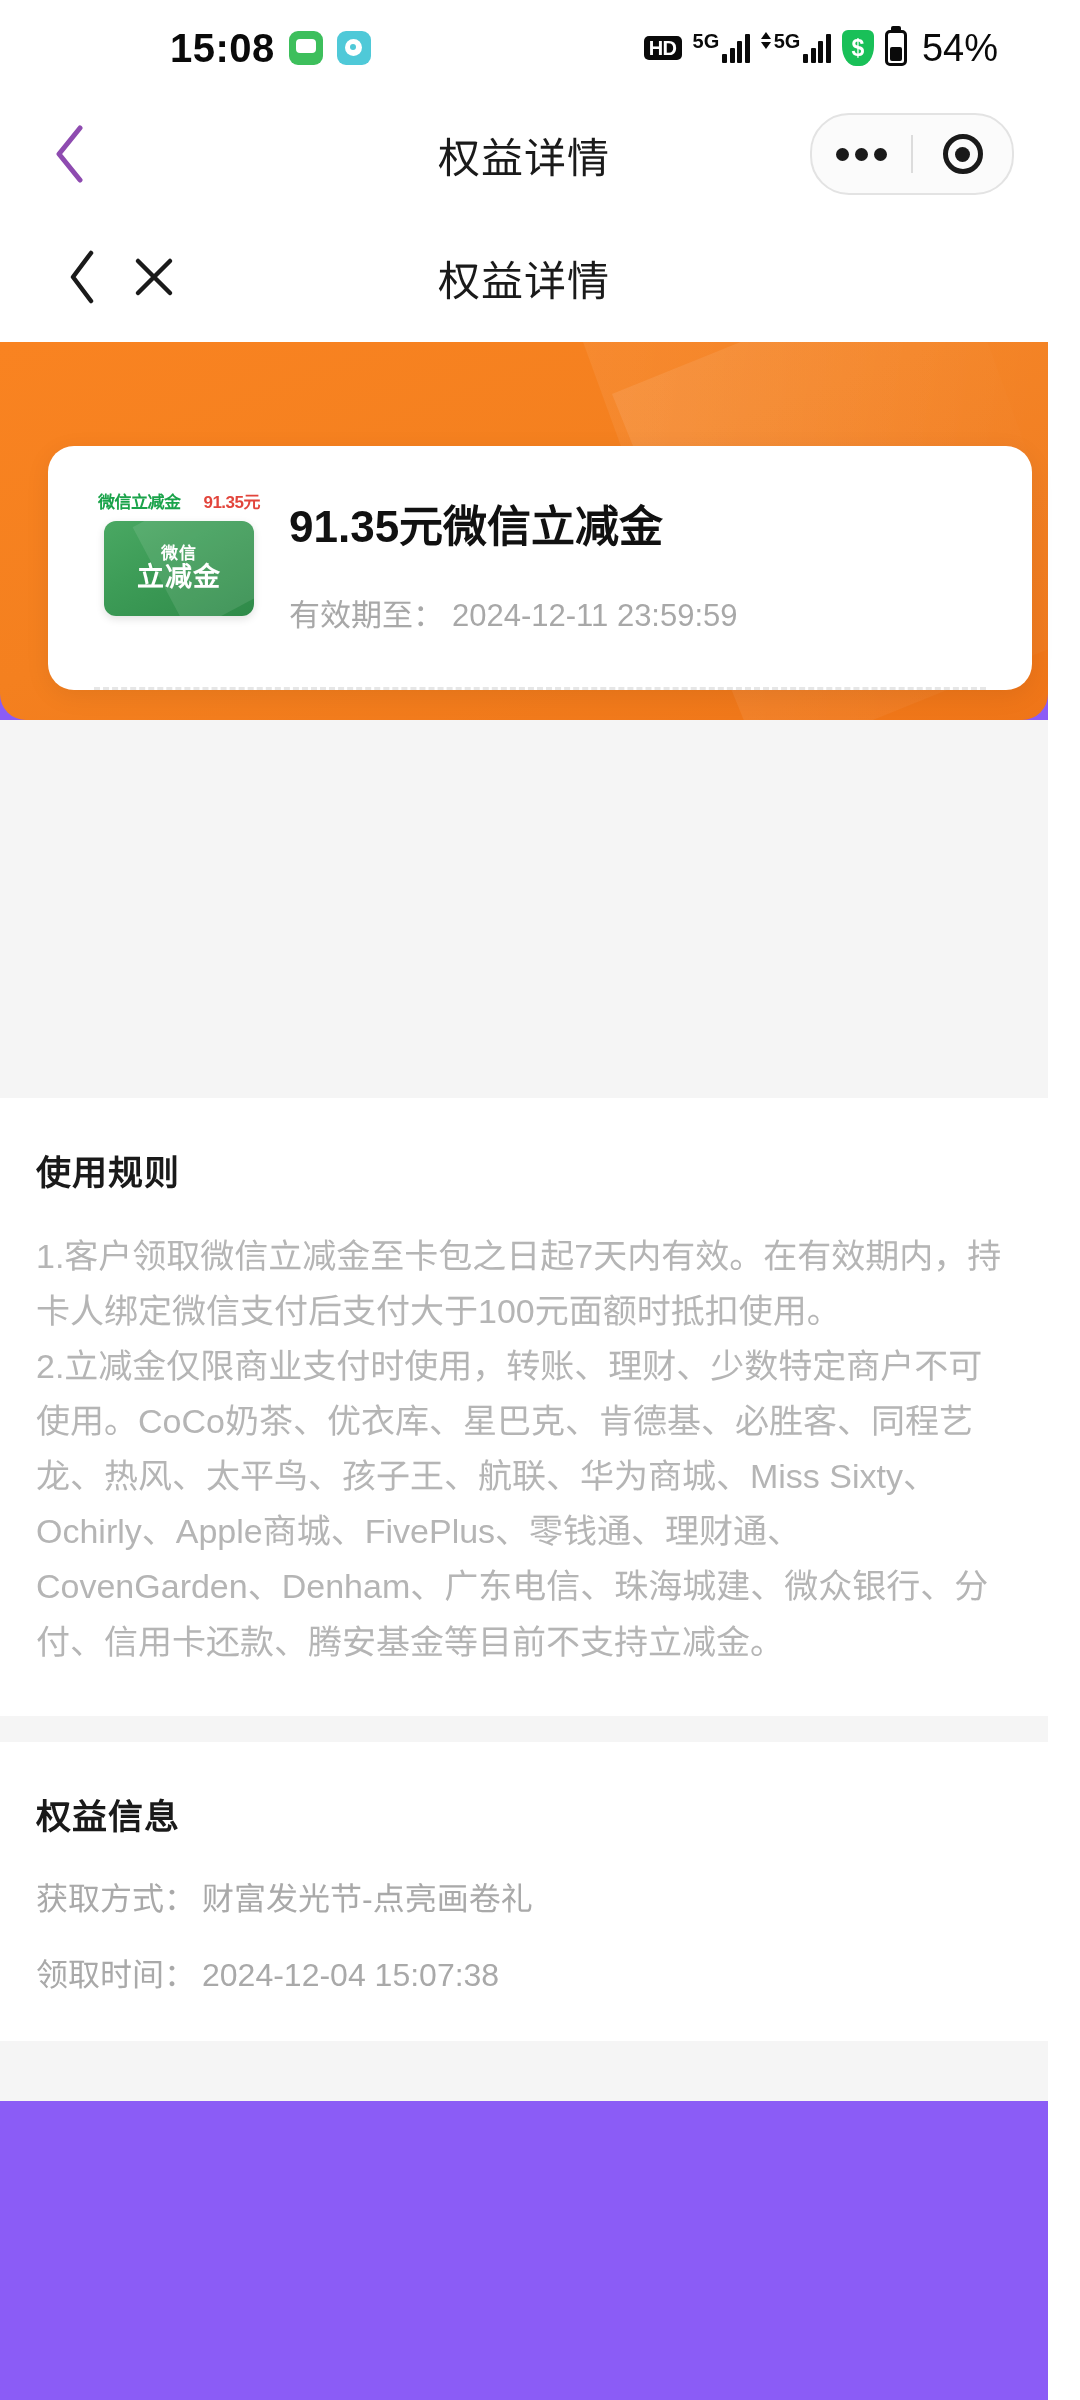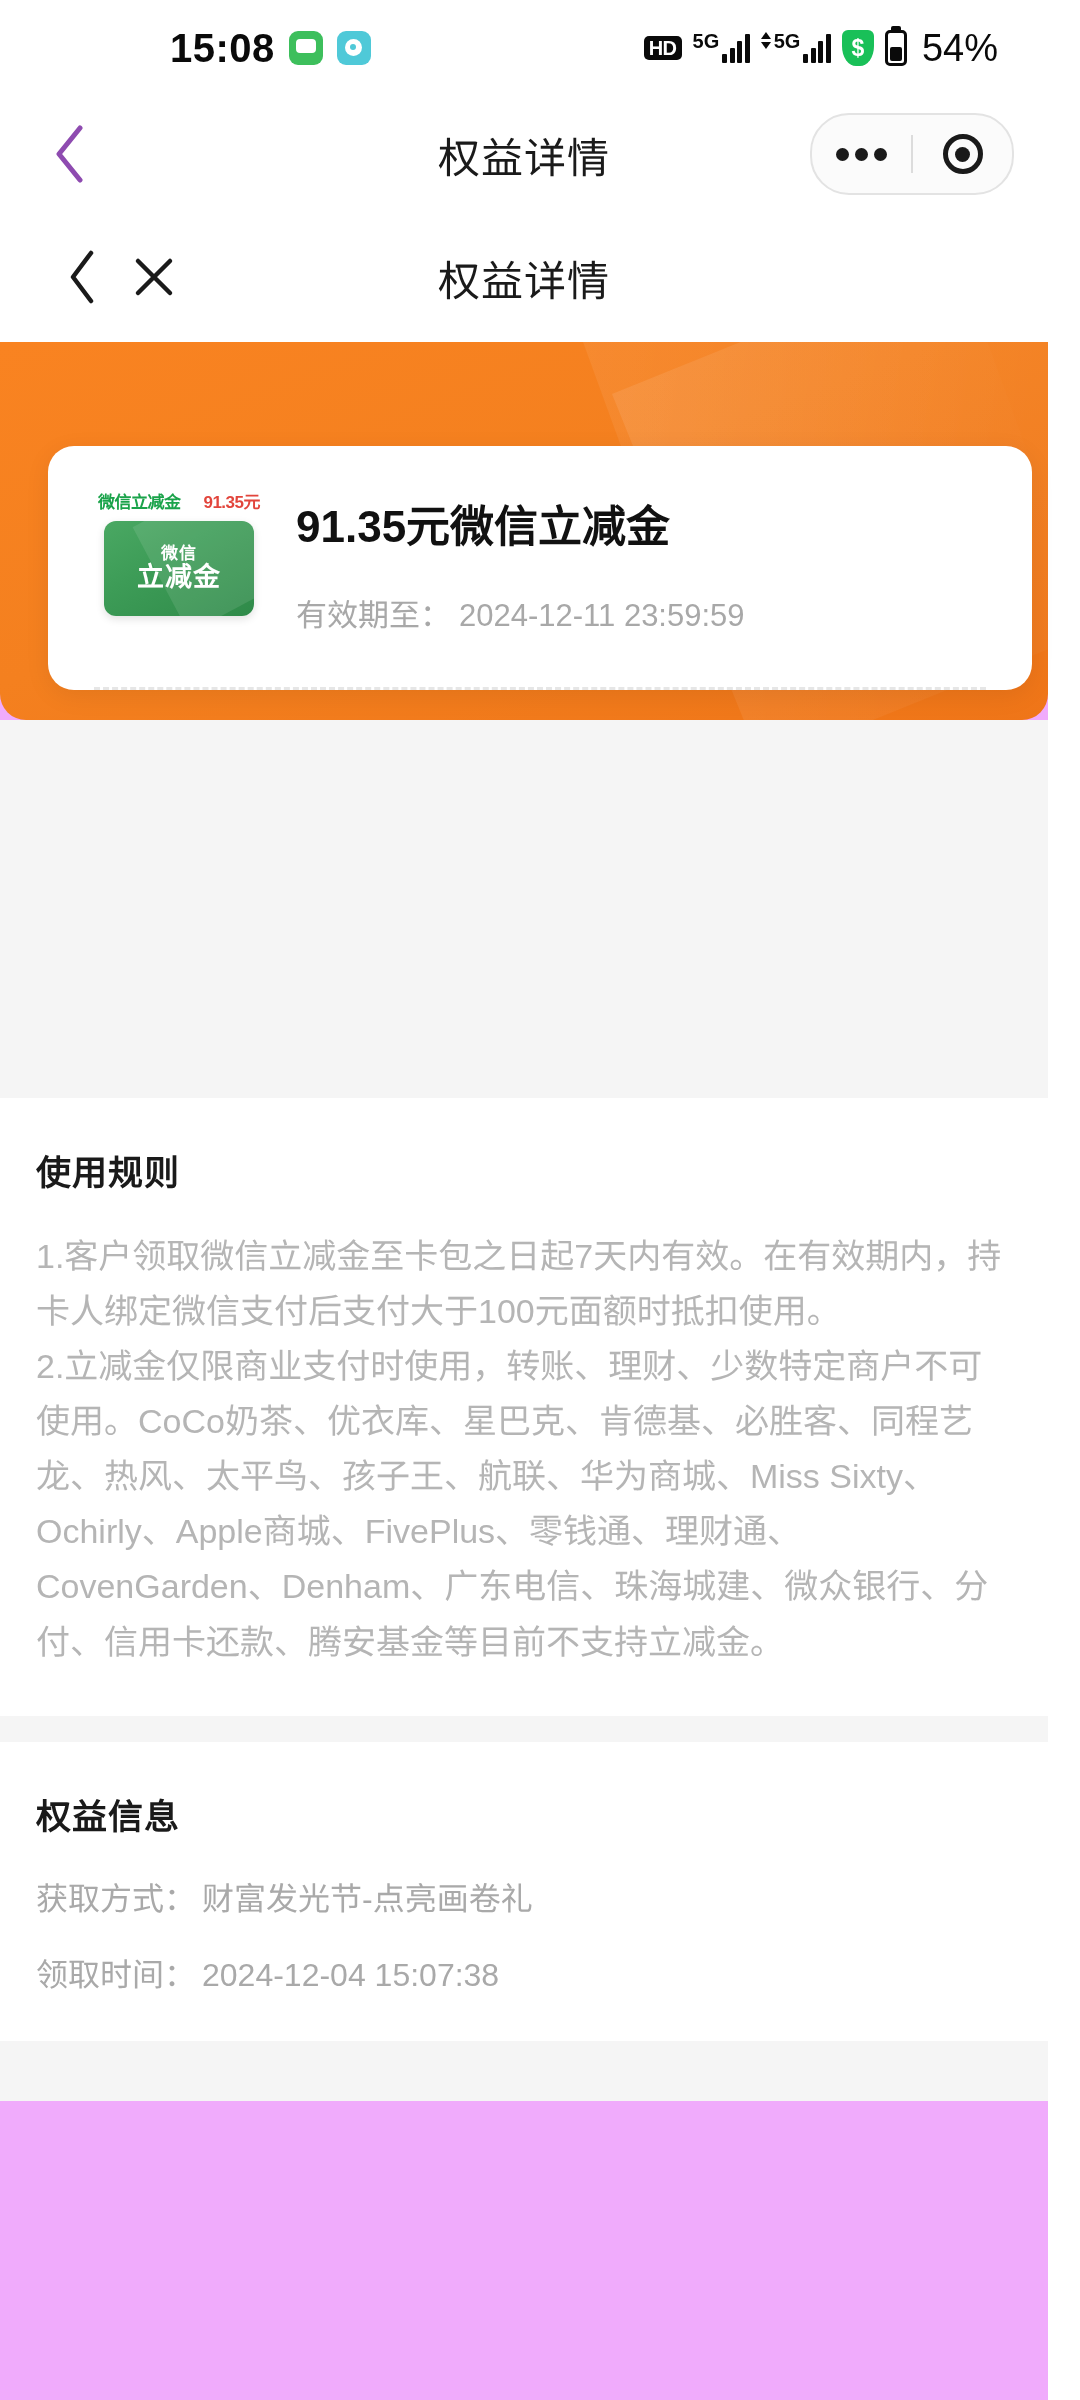--- a/index.html
+++ b/index.html
@@ -12,21 +12,21 @@
     width: 1080px;
     height: 2400px;
     overflow: hidden;
     font-family: "Liberation Sans", "DejaVu Sans", sans-serif;
     -webkit-font-smoothing: antialiased;
   }
   .screen {
     position: relative;
     width: 1048px;
     height: 2400px;
-    background: #f0abfc;
+    background: #8b5cf6;
   }
 
   
   .status-bar {
     height: 96px;
     background: #ffffff;
     display: flex;
     align-items: center;
     justify-content: space-between;
     padding: 0 40px;
@@ -313,21 +313,21 @@
     background: #ffffff;
     border-radius: 26px;
     box-shadow: 0 6px 26px rgba(0,0,0,0.07);
     box-sizing: border-box;
     padding: 42px 46px 0 46px;
     z-index: 3;
   }
   .coupon-row {
     display: flex;
     align-items: flex-start;
-    gap: 32px;
+    gap: 25px;
     padding-bottom: 52px;
   }
   .thumb {
     width: 170px;
     flex: 0 0 170px;
     background: #ffffff;
   }
   .thumb-top {
     display: flex;
     align-items: baseline;

